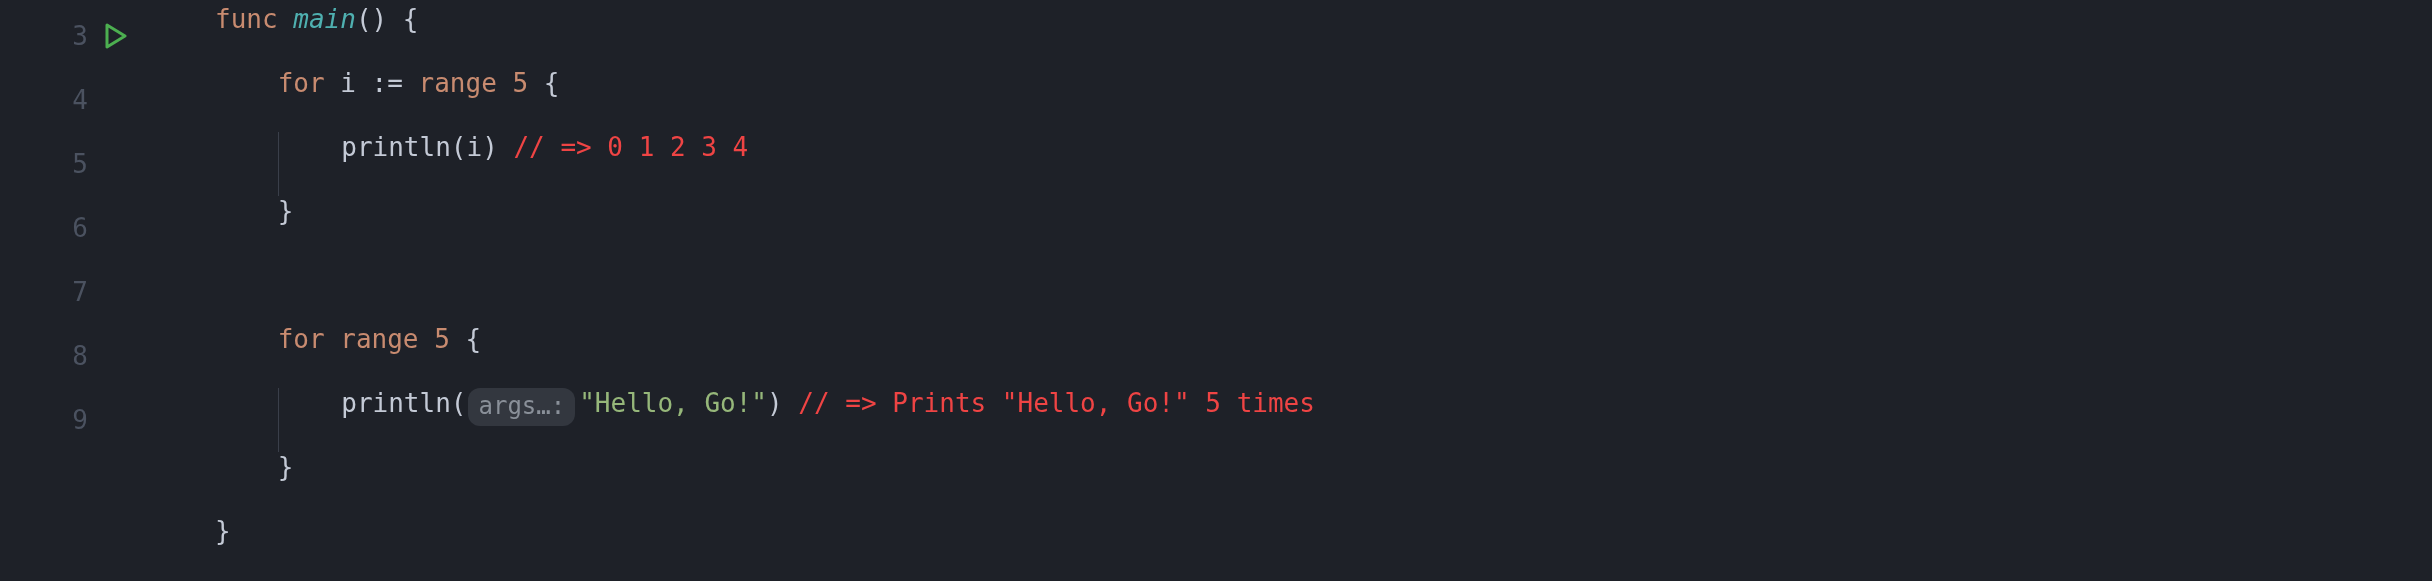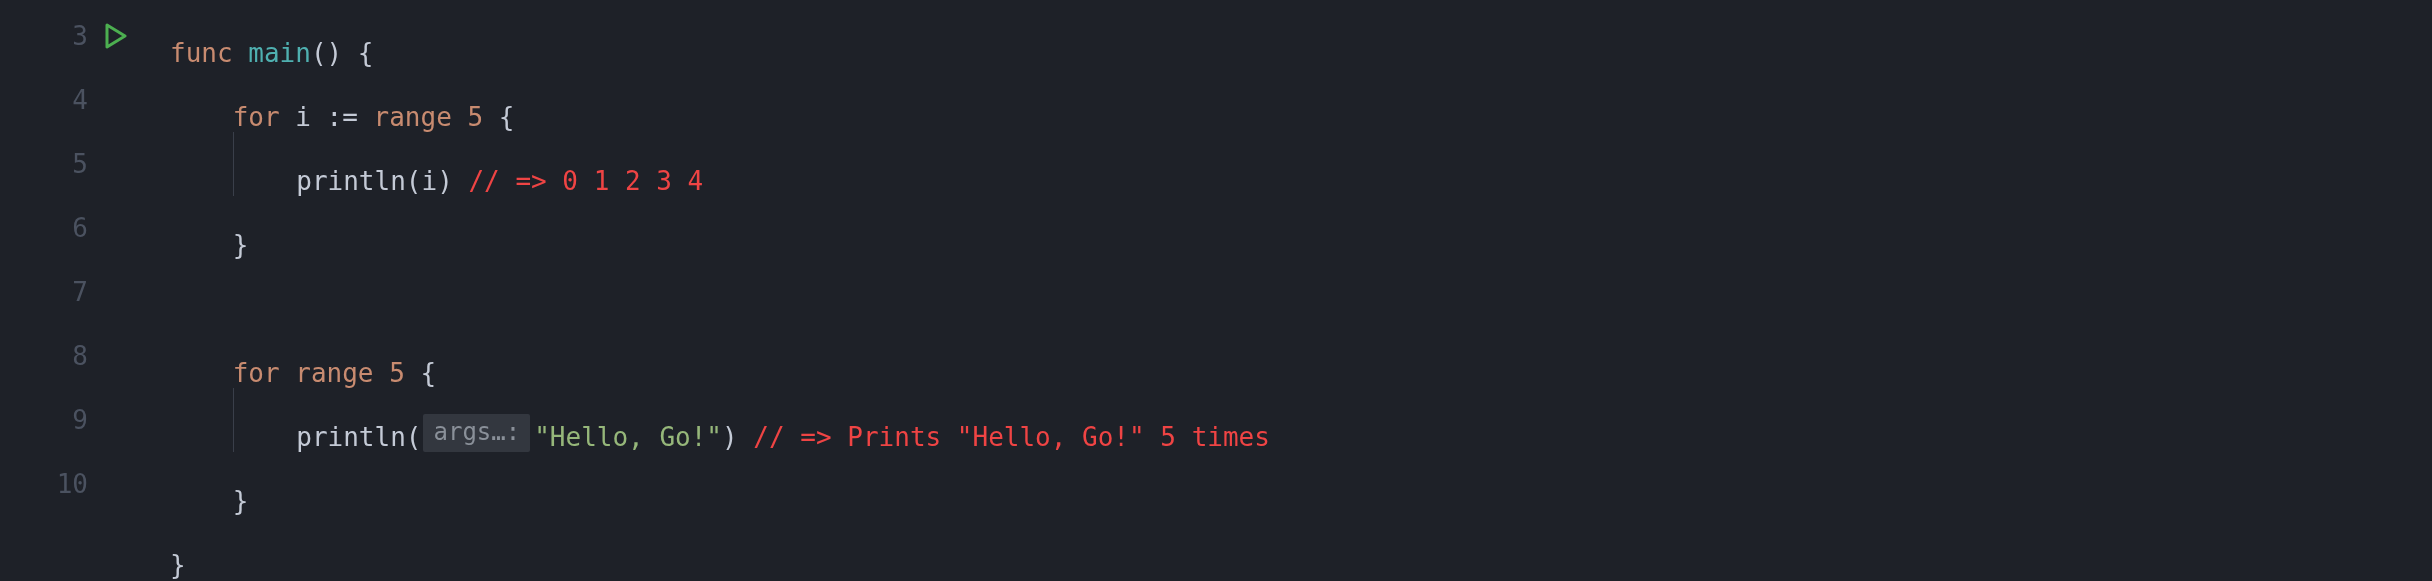--- a/index.html
+++ b/index.html
@@ -49,37 +49,38 @@
   }
   .run-icon svg { display: block; }
   .code {
     flex: 1;
     padding-top: 4px;
     padding-left: 70px;
   }
   .code-row {
     height: 64px;
     display: flex;
-    align-items: flex-end;
+    align-items: flex-start;
     white-space: pre;
+    margin-left: 45px;
   }
   .tok-keyword { color: #c88b70; }   
-  .tok-func    { color: #4fb0b0; }   
+  .tok-func    { color: #4fb0b0; font-style: italic; }   
   .tok-ident   { color: #c4cad6; }   
   .tok-text    { color: #c4cad6; }   
   .tok-op      { color: #c4cad6; }
   .tok-number  { color: #c88b70; }
   .tok-string  { color: #96b77a; }
   .tok-comment { color: #ef4444; }
   .hint-box {
     display: inline-flex;
     align-items: center;
     background: #33373f;
     color: #8a9099;
-    border-radius: 2px;
+    border-radius: 12px;
     padding: 0px 10px 2px 10px;
     margin: 0 4px 0 2px;
     font-size: 24px;
     height: 38px;
   }
   
 </style>
 </head>
 <body>
 
@@ -104,23 +105,20 @@
       </div>
       <div class="gutter-row">
         <span class="lineno">7</span>
       </div>
       <div class="gutter-row">
         <span class="lineno">8</span>
       </div>
       <div class="gutter-row">
         <span class="lineno">9</span>
       </div>
-      <div class="gutter-row">
-        <span class="lineno">10</span>
-      </div>
     </div>
   <div class="code" id="code">
       <div class="code-row"><span class="tok-keyword">func </span><span class="tok-func">main</span><span class="tok-text">() {</span></div>
       <div class="code-row"><span style="display: inline-block; height: 100%;">    </span><span class="tok-keyword">for </span><span class="tok-ident">i </span><span class="tok-op">:= </span><span class="tok-keyword">range </span><span class="tok-number">5 </span><span class="tok-text">{</span></div>
       <div class="code-row"><span style="display: inline-block; height: 100%;">    </span><span style="border-left: 1px solid rgb(58, 63, 74); display: inline-block; height: 100%;">    </span><span class="tok-ident">println</span><span class="tok-text">(</span><span class="tok-ident">i</span><span class="tok-text">) </span><span class="tok-comment">// =&gt; 0 1 2 3 4</span></div>
       <div class="code-row"><span style="display: inline-block; height: 100%;">    </span><span class="tok-text">}</span></div>
       <div class="code-row"></div>
       <div class="code-row"><span style="display: inline-block; height: 100%;">    </span><span class="tok-keyword">for </span><span class="tok-keyword">range </span><span class="tok-number">5 </span><span class="tok-text">{</span></div>
       <div class="code-row"><span style="display: inline-block; height: 100%;">    </span><span style="border-left: 1px solid rgb(58, 63, 74); display: inline-block; height: 100%;">    </span><span class="tok-ident">println</span><span class="tok-text">(</span><span class="hint-box">args…:</span><span class="tok-text"></span><span class="tok-string">"Hello, Go!"</span><span class="tok-text">) </span><span class="tok-comment">// =&gt; Prints "Hello, Go!" 5 times</span></div>
       <div class="code-row"><span style="display: inline-block; height: 100%;">    </span><span class="tok-text">}</span></div>

